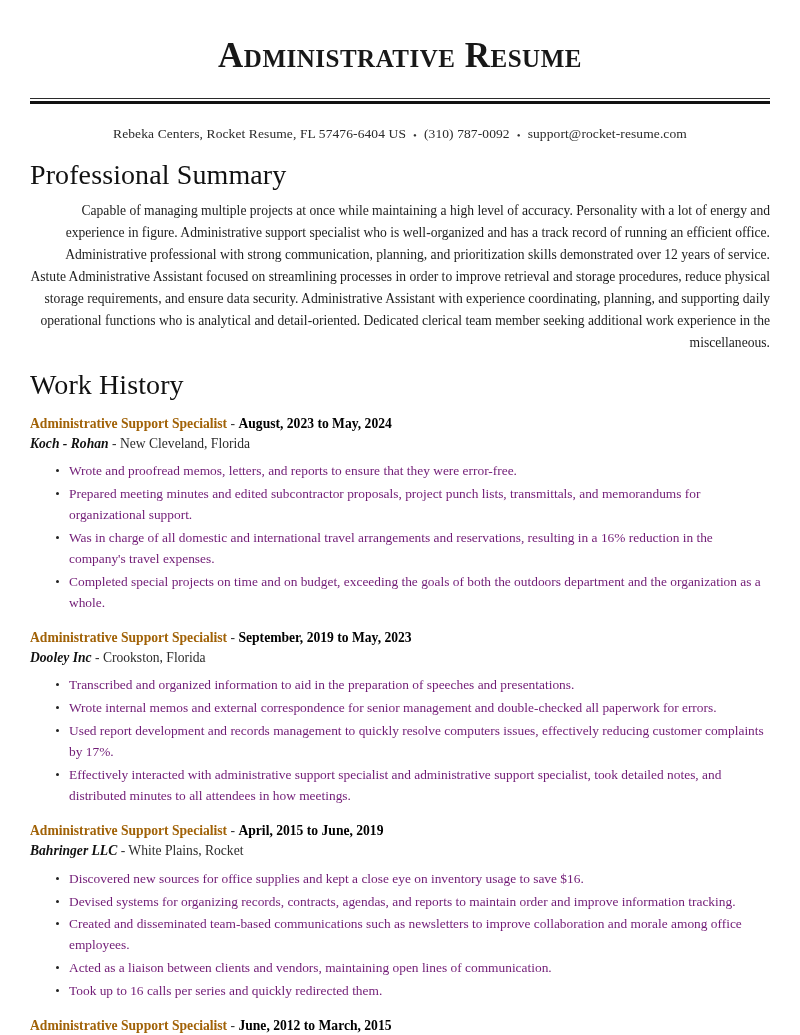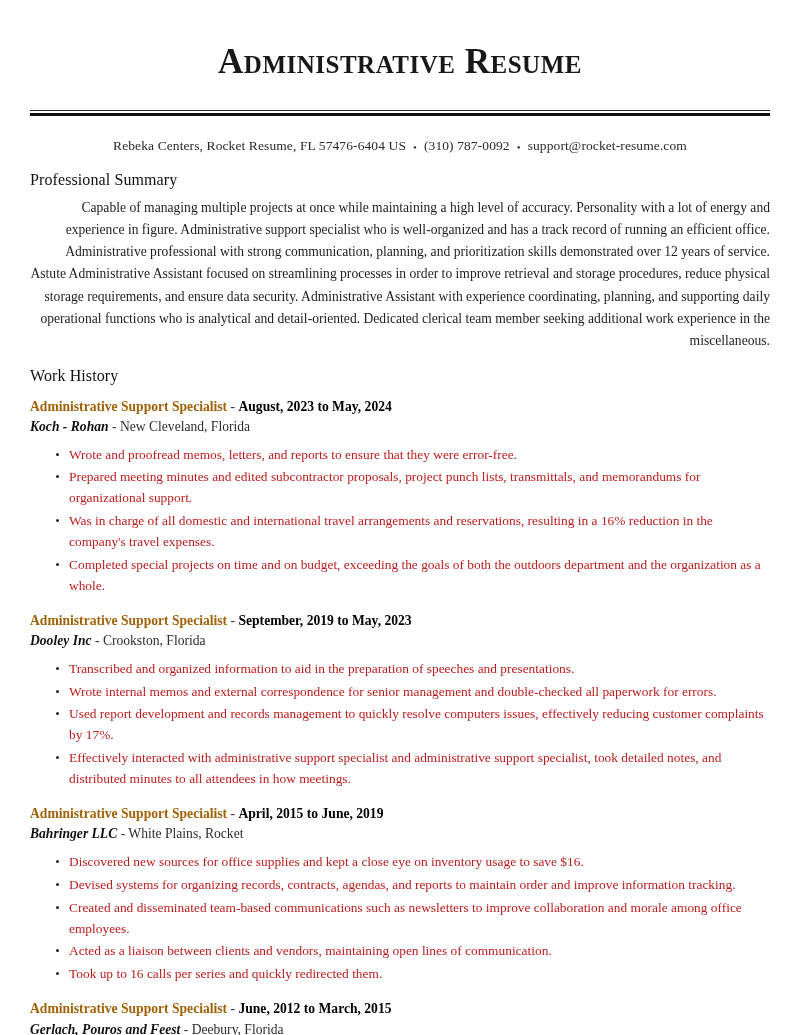--- a/index.html
+++ b/index.html
@@ -22,21 +22,21 @@
 
   
   .resume-title {
     text-align: center;
     font-family: "Liberation Serif", "DejaVu Serif", serif;
     font-variant: small-caps;
     font-weight: 700;
     font-size: 35px;
     letter-spacing: 0.5px;
     color: #181818;
-    margin: 14px;
+    margin: 8px;
     padding-top: 28px;
     padding-bottom: 14px;
     line-height: 1.15;
   }
   .title-rule {
     margin: 0 0 0 0;
     border: 0;
     height: 6px;
     position: relative;
   }
@@ -70,21 +70,21 @@
     color: #333;
   }
 
   
   .section {
     padding-top: 14px;
   }
   .section-heading {
     font-family: "Liberation Serif", "DejaVu Serif", serif;
     font-weight: 400;
-    font-size: 16px;
+    font-size: 28px;
     color: #111111;
     margin: 0 0 8px 0;
     line-height: 1.2;
     letter-spacing: 0.1px;
   }
   .summary-text {
     font-size: 13.6px;
     line-height: 1.62;
     color: #1c1c1c;
     margin: 0;
@@ -129,21 +129,21 @@
   }
   .bullets {
     margin: 7px 0 0 0;
     padding: 0 0 0 26px;
     list-style: none;
   }
   .bullets li {
     position: relative;
     font-size: 13.4px;
     line-height: 1.56;
-    color: #b91c1c;
+    color: #701a75;
     padding-left: 13px;
     margin-bottom: 2px;
   }
   .bullets li::before {
     content: "";
     position: absolute;
     left: 0;
     top: 8px;
     width: 3px;
     height: 3px;

